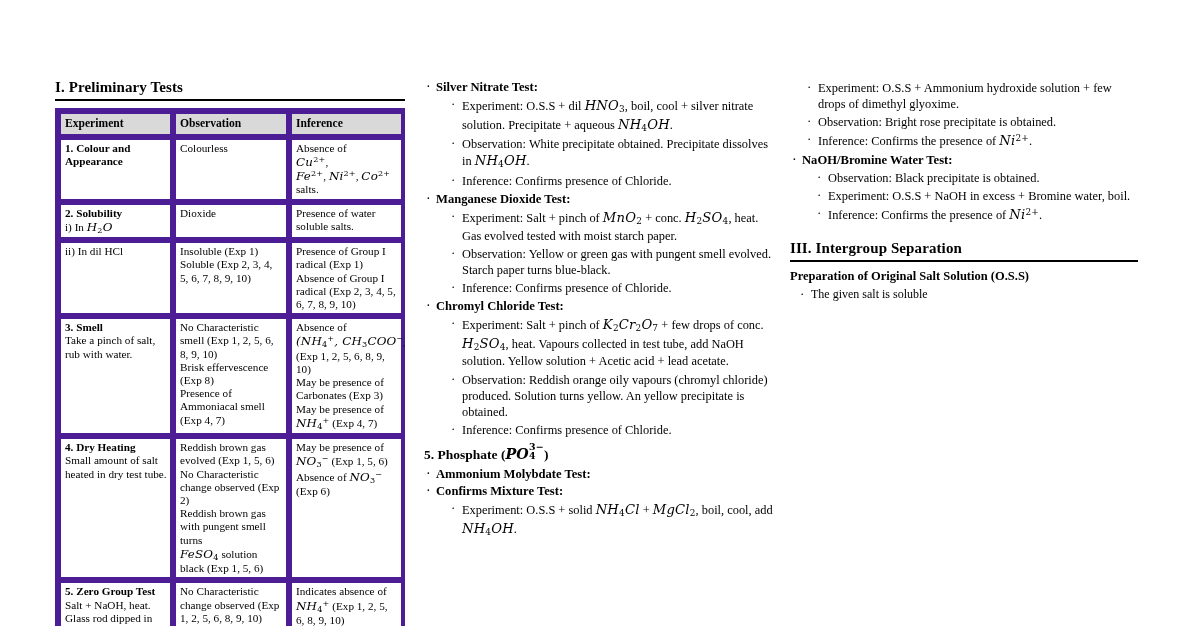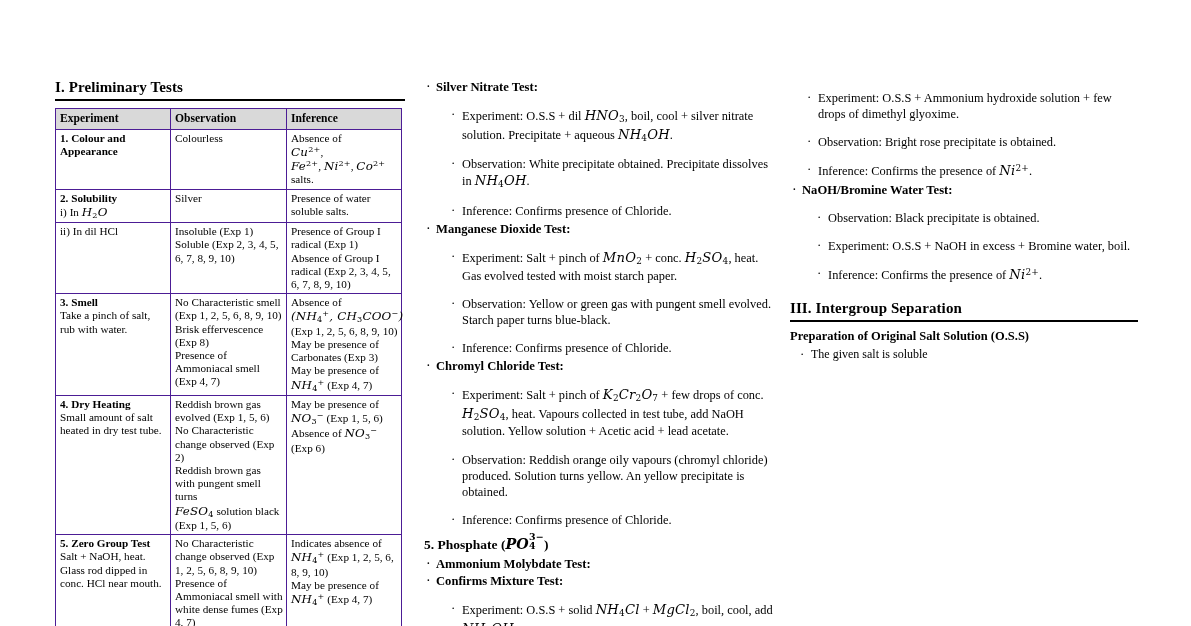--- a/index.html
+++ b/index.html
@@ -57,21 +57,21 @@
 
   
   table.prelim {
     border-collapse: collapse;
     width: 346px;
     table-layout: fixed;
     font-size: 11.2px;
     line-height: 1.18;
   }
   table.prelim th, table.prelim td {
-    border: 1px solid #4c1d95;
+    border: 6px solid #4c1d95;
     vertical-align: top;
     padding: 2px 3px 2px 4px;
     text-align: left;
     overflow: visible;
     white-space: normal;
   }
   table.prelim thead th {
     background: #d9d9d9;
     font-weight: bold;
     font-size: 11.6px;
@@ -107,21 +107,21 @@
   }
   li.test-head > .test-head-label {
     font-weight: bold;
   }
   ul.lvl2 {
     margin: 1px 0 2px 0;
   }
   ul.lvl2 > li {
     position: relative;
     padding-left: 14px;
-    margin: 12px 0 2px 0;
+    margin: 2px 0 2px 0;
     font-size: 12.4px;
     line-height: 1.3;
   }
   ul.lvl2 > li::before {
     content: "\00B7";
     position: absolute;
     left: 3px;
     top: -1px;
     font-size: 13px;
   }
@@ -212,21 +212,21 @@
             <span class="cell-line">salts.</span>
           </td>
         </tr>
 
         <tr>
           <td>
             <span class="cell-title">2. Solubility</span>
             <span class="cell-line"><span>i) In</span> <span class="mi">H<sub>2</sub>O</span></span>
           </td>
           <td>
-            <span class="cell-line">Silver</span>
+            <span class="cell-line">Dioxide</span>
           </td>
           <td>
             <span class="cell-line">Presence of water</span>
             <span class="cell-line">soluble salts.</span>
           </td>
         </tr>
 
         <tr>
           <td>
             <span class="cell-line">ii) In dil HCl</span>

